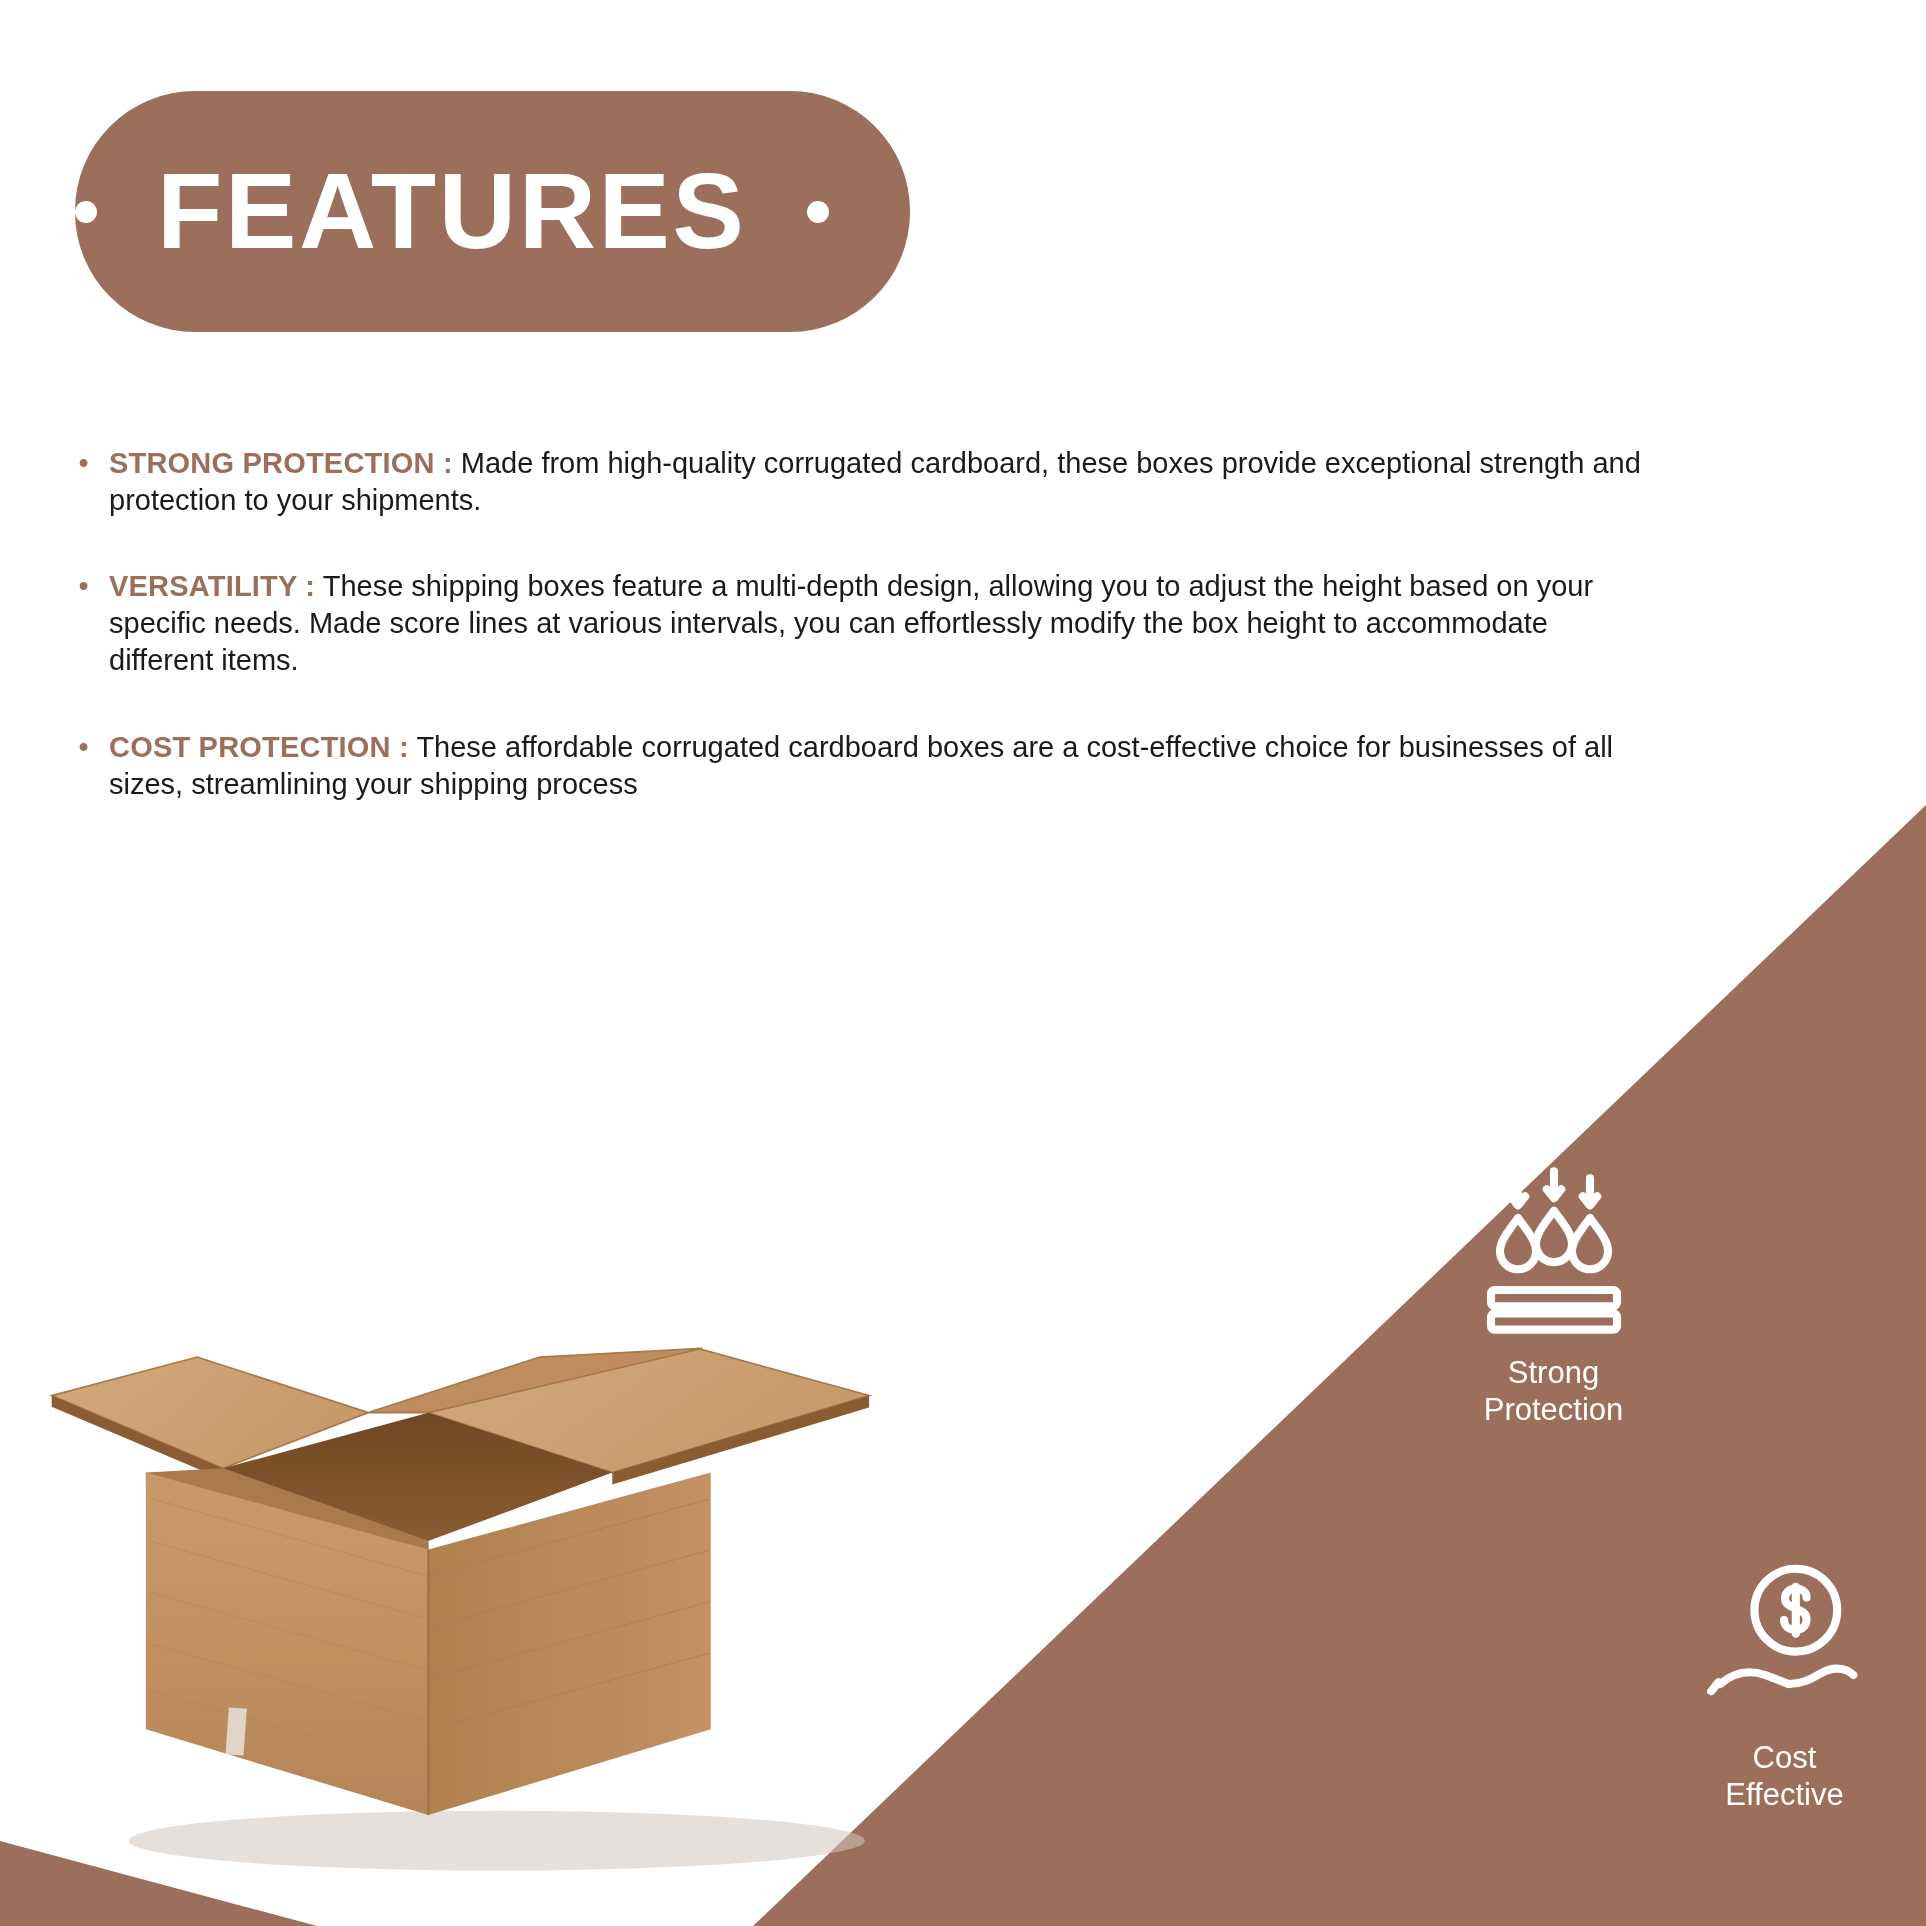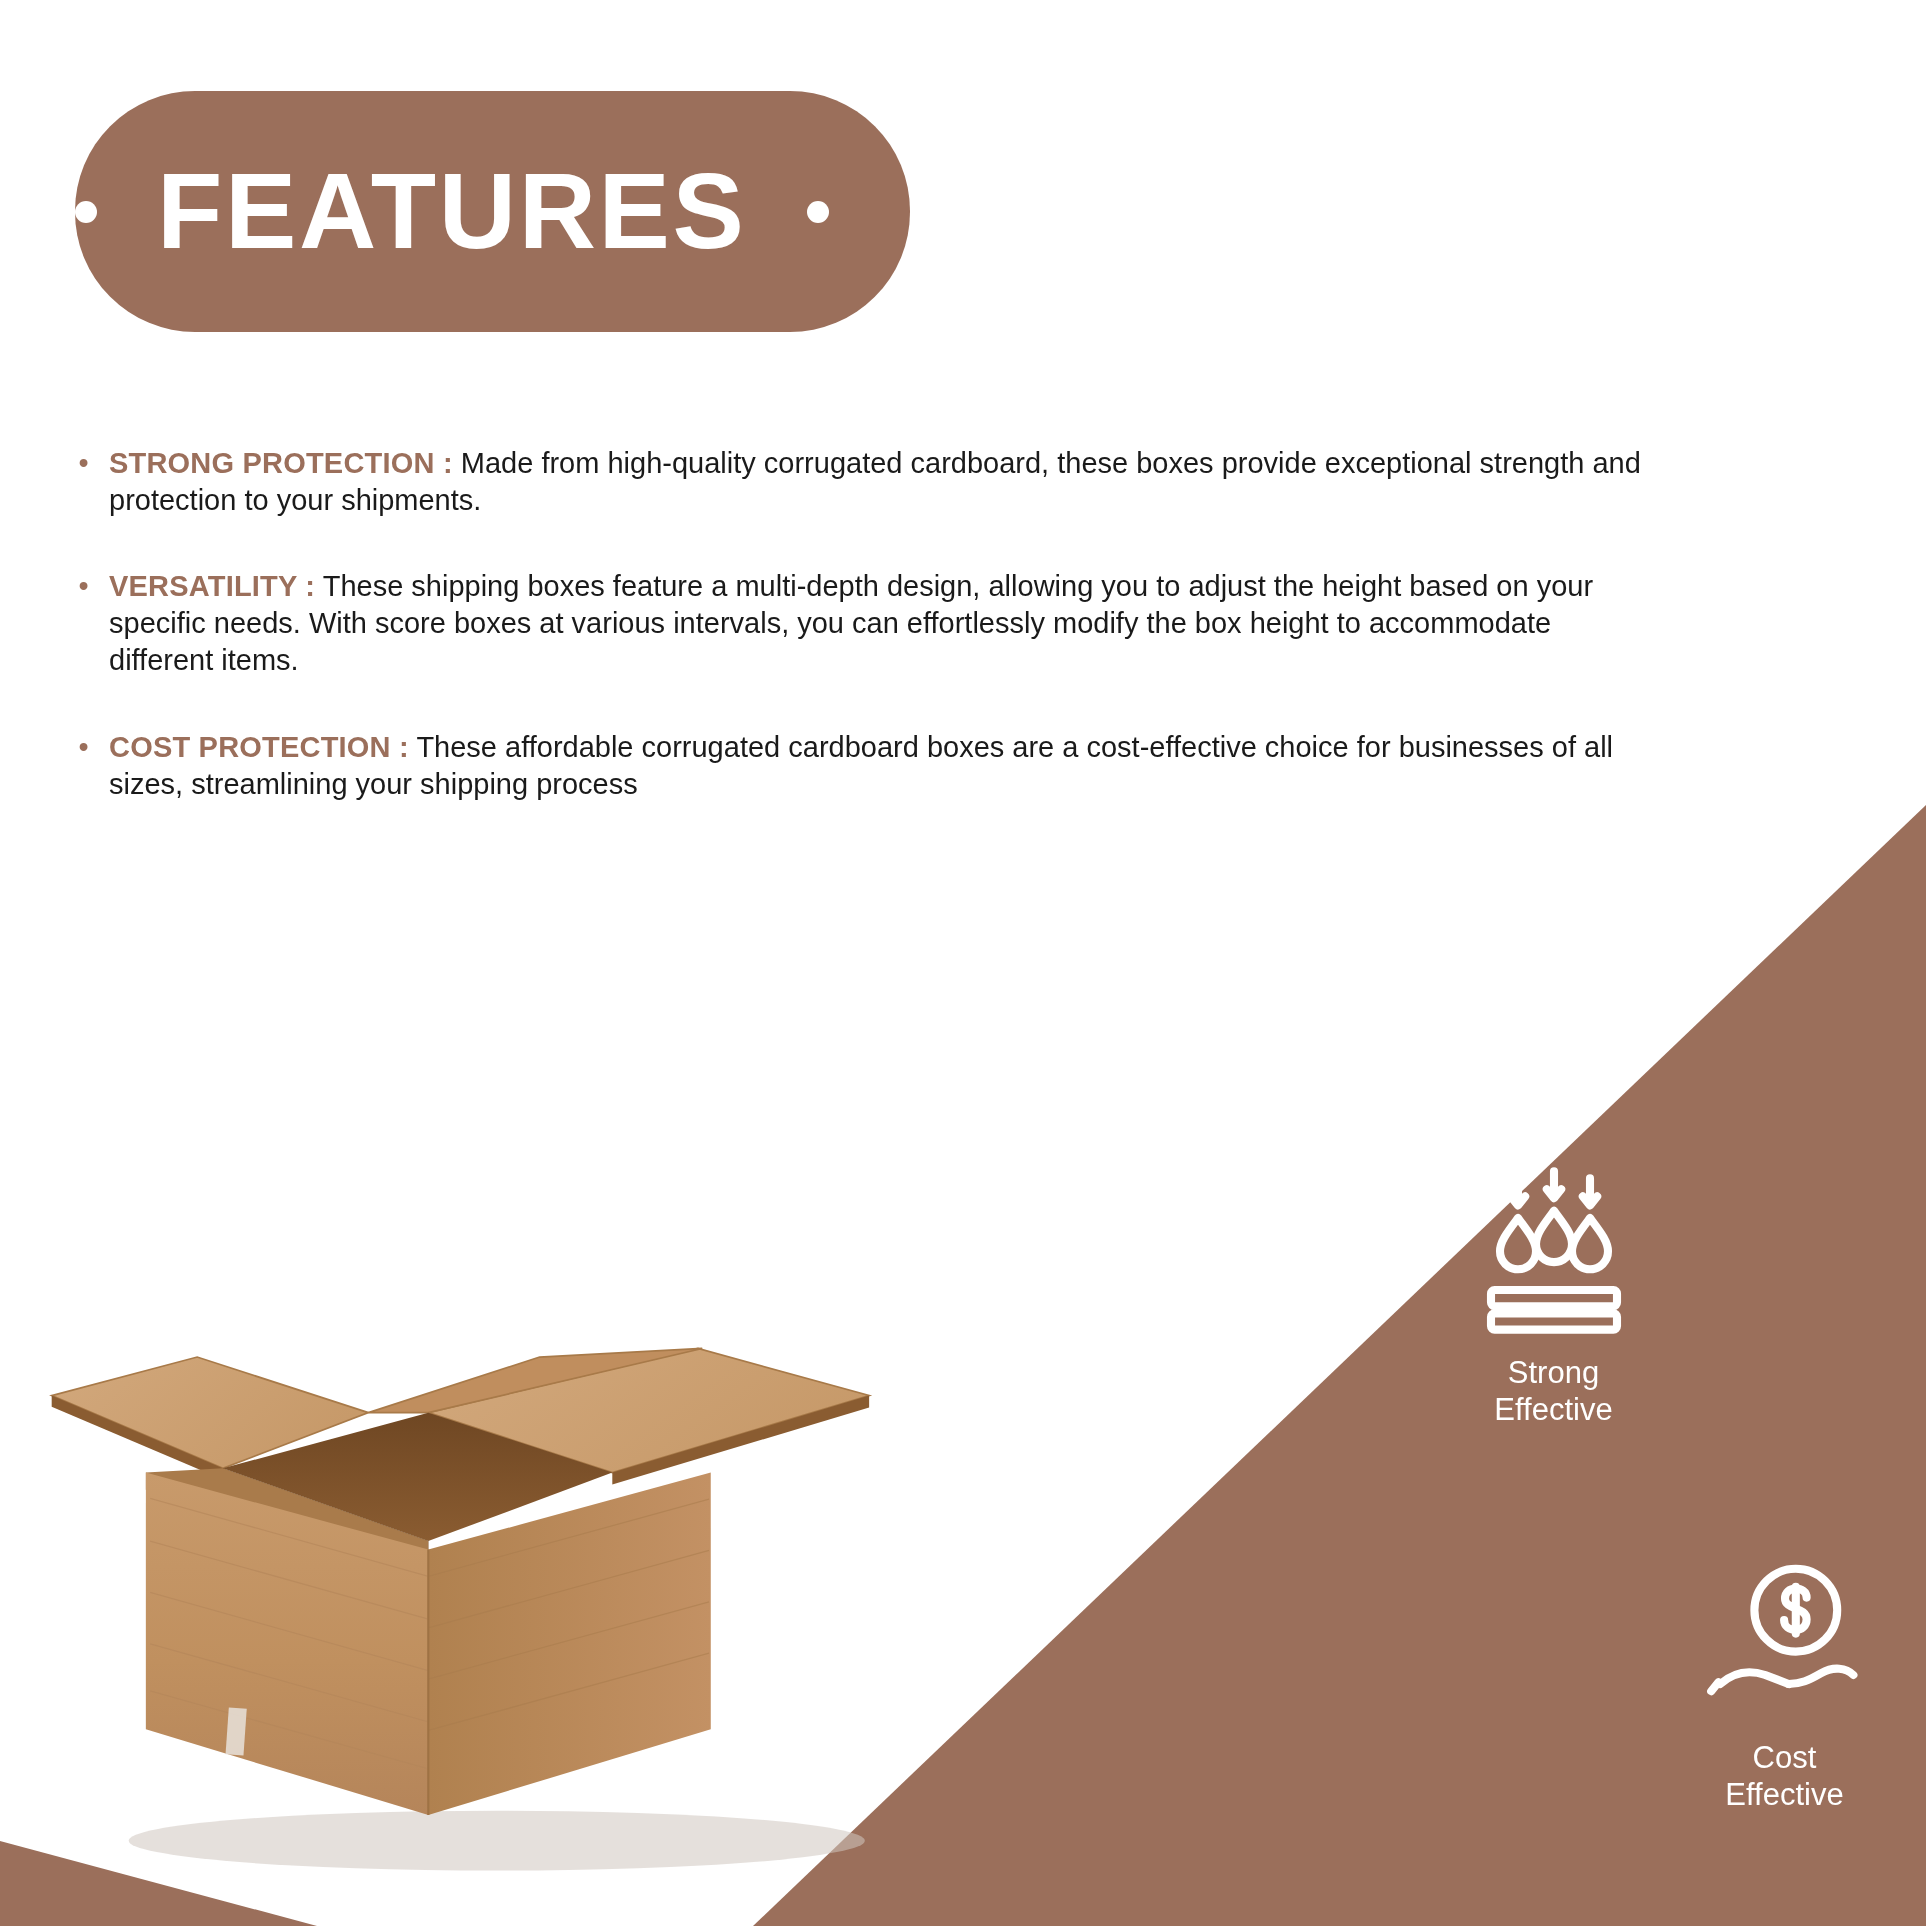--- a/index.html
+++ b/index.html
@@ -142,21 +142,21 @@
 
   <div class="features">
 
     <div class="feature">
       <span class="bullet">•</span>
       <p><span class="lbl">STRONG PROTECTION :</span><span> Made from high-quality corrugated cardboard, these boxes provide exceptional strength and protection to your shipments.</span></p>
     </div>
 
     <div class="feature">
       <span class="bullet">•</span>
-      <p><span class="lbl">VERSATILITY :</span><span> These shipping boxes feature a multi-depth design, allowing you to adjust the height based on your specific needs. With score boxes at various intervals, you can effortlessly modify the box height to accommodate different items.</span></p>
+      <p><span class="lbl">VERSATILITY :</span><span> These shipping boxes feature a multi-depth design, allowing you to adjust the height based on your specific needs. Made score lines at various intervals, you can effortlessly modify the box height to accommodate different items.</span></p>
     </div>
 
     <div class="feature">
       <span class="bullet">•</span>
       <p><span class="lbl">COST PROTECTION :</span><span> These affordable corrugated cardboard boxes are a cost-effective choice for businesses of all sizes, streamlining your shipping process</span></p>
     </div>
 
   </div>
 
   <div class="box-art">
@@ -231,21 +231,21 @@
 
         <path d="M60 60 C48 76 40 86 40 97 a20 20 0 0 0 40 0 C80 86 72 76 60 60 Z"></path>
         <path d="M100 52 C88 68 80 78 80 89 a20 20 0 0 0 40 0 C120 78 112 68 100 52 Z"></path>
         <path d="M140 60 C128 76 120 86 120 97 a20 20 0 0 0 40 0 C160 86 152 76 140 60 Z"></path>
 
         <rect x="30" y="140" width="140" height="18" rx="4"></rect>
         <rect x="30" y="166" width="140" height="18" rx="4"></rect>
       </svg>
     </span>
     <span class="cap">Strong
-Effective</span>
+Protection</span>
   </div>
 
 
   <div class="icon-item" id="icon-cost">
     <span class="glyph">
       <svg viewBox="0 0 200 200" xmlns="http://www.w3.org/2000/svg" fill="none" stroke="#ffffff" stroke-width="9" stroke-linecap="round" stroke-linejoin="round">
         <circle cx="112" cy="68" r="46"></circle>
         <path d="M112 42 V94"></path>
         <path d="M124 54 C124 47 118 44 112 44 C105 44 100 48 100 55 C100 68 124 64 124 78 C124 86 118 90 112 90 C105 90 99 86 99 79"></path>
 

